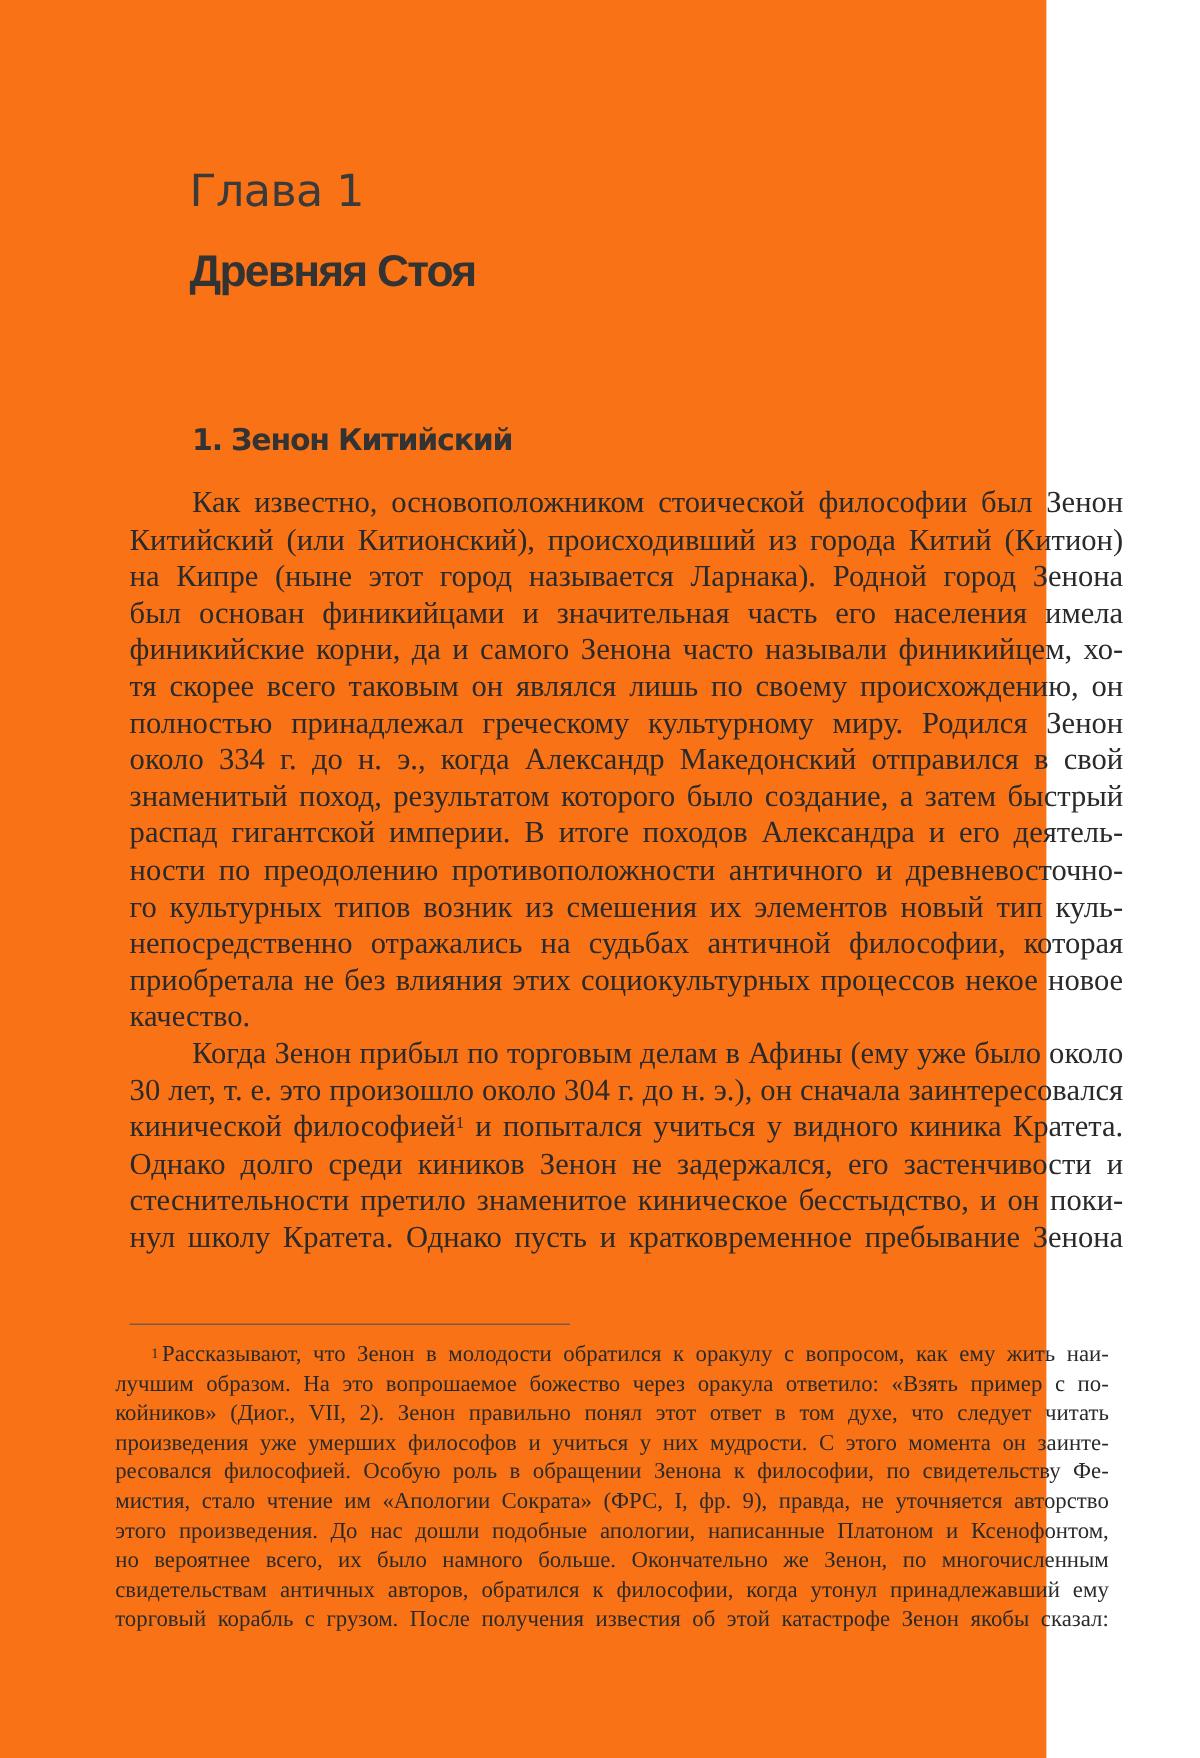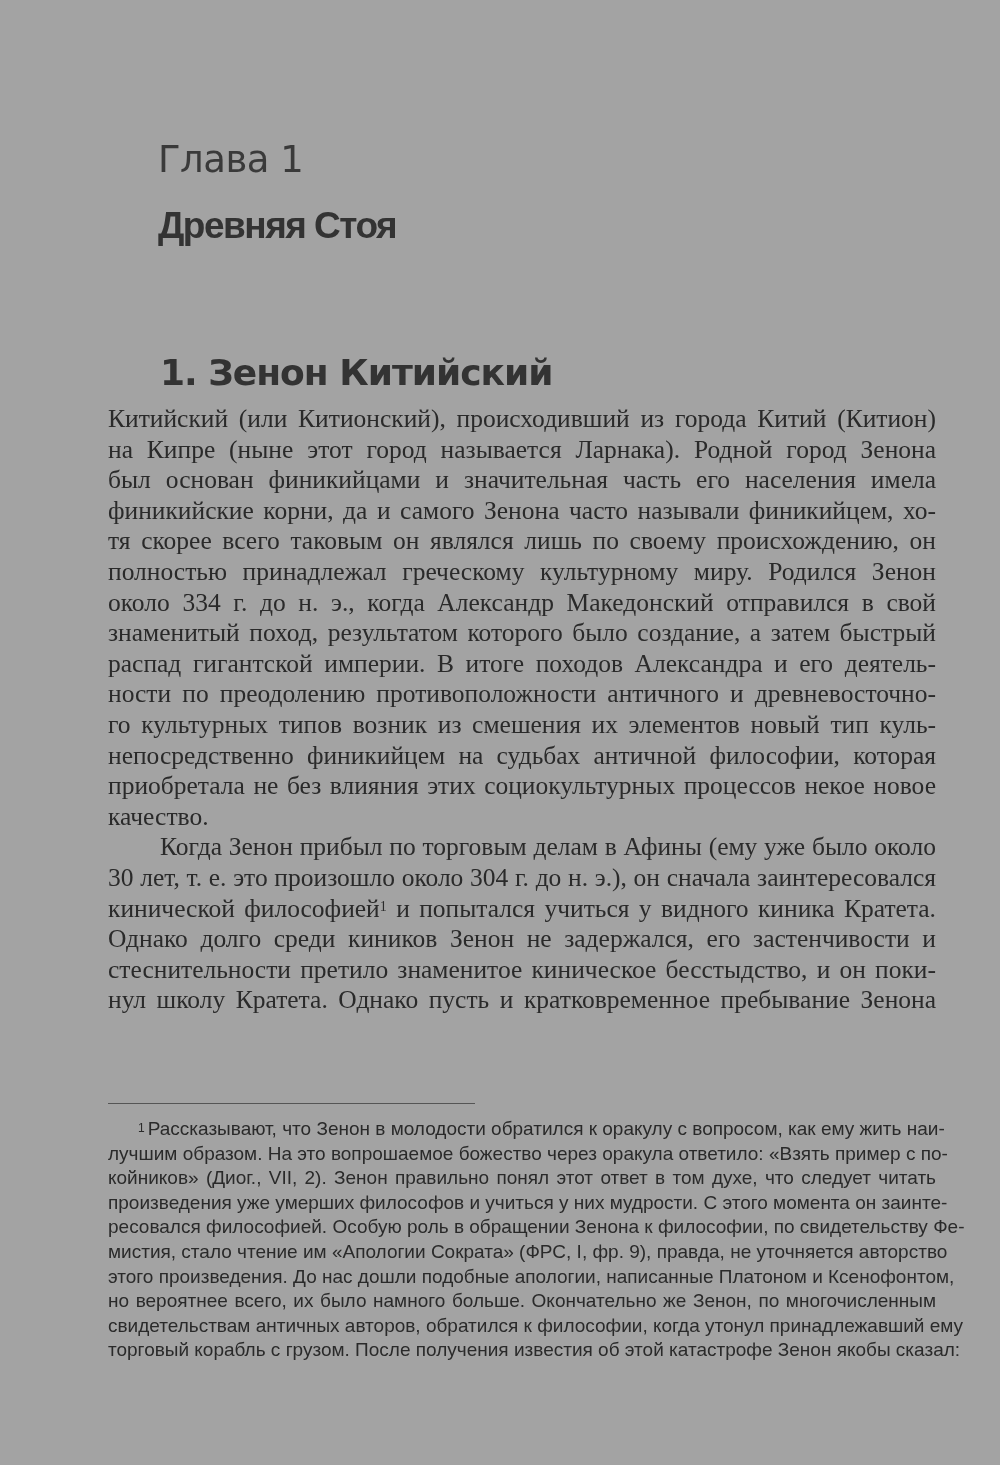--- a/index.html
+++ b/index.html
@@ -1,78 +1,79 @@
 <!DOCTYPE html>
 <html><head>
 <meta charset="utf-8">
 <style>
   html, body { margin: 0; padding: 0; background: #ffffff; }
   body { width: 1000px; height: 1465px; position: relative; overflow: hidden; color: #2b2b2b; }
-  .page { position: absolute; left: 0; top: 0; width: 1000px; height: 1465px; background: #a3a3a3; }
+  .page { position: absolute; left: 0; top: 0; width: 872px; height: 1465px; background: #f97316; }
   .chapter-label {
     position: absolute; left: 158px; top: 138px;
     font-family: "DejaVu Sans", sans-serif; font-size: 37px; font-weight: normal;
     color: #3a3a3a; letter-spacing: -0.5px;
   }
   .chapter-title {
     position: absolute; left: 158px; top: 205px;
     font-family: Liberation Sans, sans-serif; font-size: 37px; font-weight: bold;
     color: #333; letter-spacing: -1.5px;
   }
   .section-title {
     position: absolute; left: 160px; top: 352px;
-    font-family: "DejaVu Sans", sans-serif; font-size: 36px; font-weight: bold;
+    font-family: "DejaVu Sans", sans-serif; font-size: 25px; font-weight: bold;
     color: #333; letter-spacing: -1px;
   }
   .body {
     position: absolute; left: 108px; top: 404px; width: 828px;
     font-family: "Liberation Serif", serif; font-size: 25.5px; line-height: 30.6px;
     color: #2a2a2a; text-align: justify;
   }
   .line { display: block; text-align: justify; text-align-last: justify; white-space: nowrap; height: 30.6px; overflow: visible; }
   .line.last { text-align-last: left; }
   .line.indent { padding-left: 52px; }
   sup.fn { font-size: 14px; vertical-align: top; position: relative; top: -2px; }
   .fn-rule {
     position: absolute; left: 108px; top: 1103px; width: 367px; height: 0;
     border-top: 1.5px solid #555;
   }
   .footnote {
-    position: absolute; left: 108px; top: 1117px; width: 828px;
-    font-family: Liberation Sans, sans-serif; font-size: 19px; line-height: 24.6px;
+    position: absolute; left: 96px; top: 1117px; width: 828px;
+    font-family: Liberation Serif, serif; font-size: 19px; line-height: 24.6px;
     color: #2a2a2a;
   }
   .fline { display: block; white-space: nowrap; text-align: justify; text-align-last: justify; height: 24.6px; }
   .fline.last { text-align-last: left; }
   .fline.indent { padding-left: 30px; }
   .fn-mark { font-size: 12px; vertical-align: top; position: relative; top: -1px; margin-right: 3px; }
 </style>
 </head>
 <body>
 
 <div class="page">
 
   <div class="chapter-label">Глава 1</div>
   <div class="chapter-title">Древняя Стоя</div>
   <div class="section-title">1. Зенон Китийский</div>
 
   <div class="body">
     <div>
+      <span class="line indent">Как известно, основоположником стоической философии был Зенон</span>
       <span class="line">Китийский (или Китионский), происходивший из города Китий (Китион)</span>
       <span class="line">на Кипре (ныне этот город называется Ларнака). Родной город Зенона</span>
       <span class="line">был основан финикийцами и значительная часть его населения имела</span>
       <span class="line">финикийские корни, да и самого Зенона часто называли финикийцем, хо-</span>
       <span class="line">тя скорее всего таковым он являлся лишь по своему происхождению, он</span>
       <span class="line">полностью принадлежал греческому культурному миру. Родился Зенон</span>
       <span class="line">около 334 г. до н. э., когда Александр Македонский отправился в свой</span>
       <span class="line">знаменитый поход, результатом которого было создание, а затем быстрый</span>
       <span class="line">распад гигантской империи. В итоге походов Александра и его деятель-</span>
       <span class="line">ности по преодолению противоположности античного и древневосточно-</span>
       <span class="line">го культурных типов возник из смешения их элементов новый тип куль-</span>
-      <span class="line">непосредственно финикийцем на судьбах античной философии, которая</span>
+      <span class="line">непосредственно отражались на судьбах античной философии, которая</span>
       <span class="line">приобретала не без влияния этих социокультурных процессов некое новое</span>
       <span class="line last">качество.</span>
     </div>
     <div>
       <span class="line indent">Когда Зенон прибыл по торговым делам в Афины (ему уже было около</span>
       <span class="line">30 лет, т. е. это произошло около 304 г. до н. э.), он сначала заинтересовался</span>
       <span class="line"><span>кинической философией</span><sup class="fn">1</sup> <span>и попытался учиться у видного киника Кратета.</span></span>
       <span class="line">Однако долго среди киников Зенон не задержался, его застенчивости и</span>
       <span class="line">стеснительности претило знаменитое киническое бесстыдство, и он поки-</span>
       <span class="line">нул школу Кратета. Однако пусть и кратковременное  пребывание Зенона</span>

